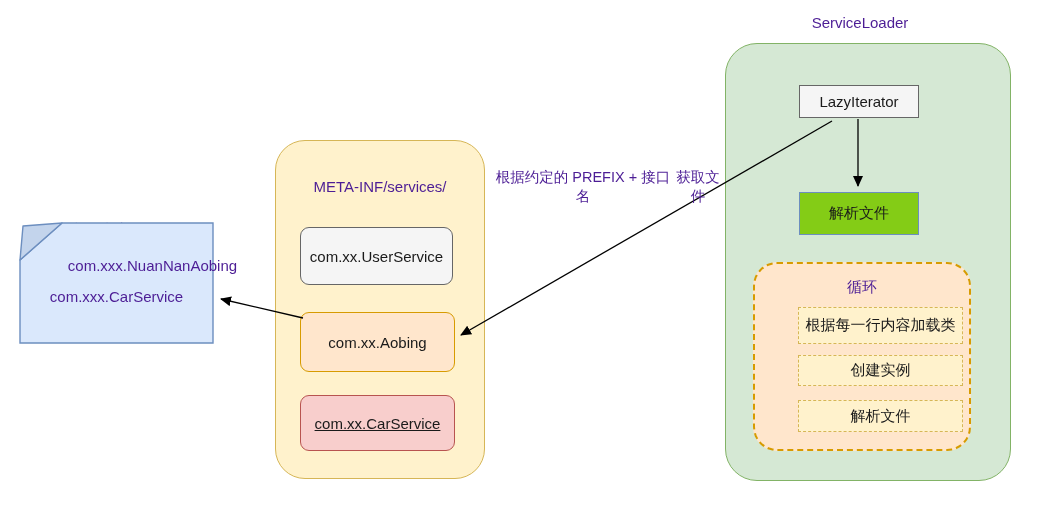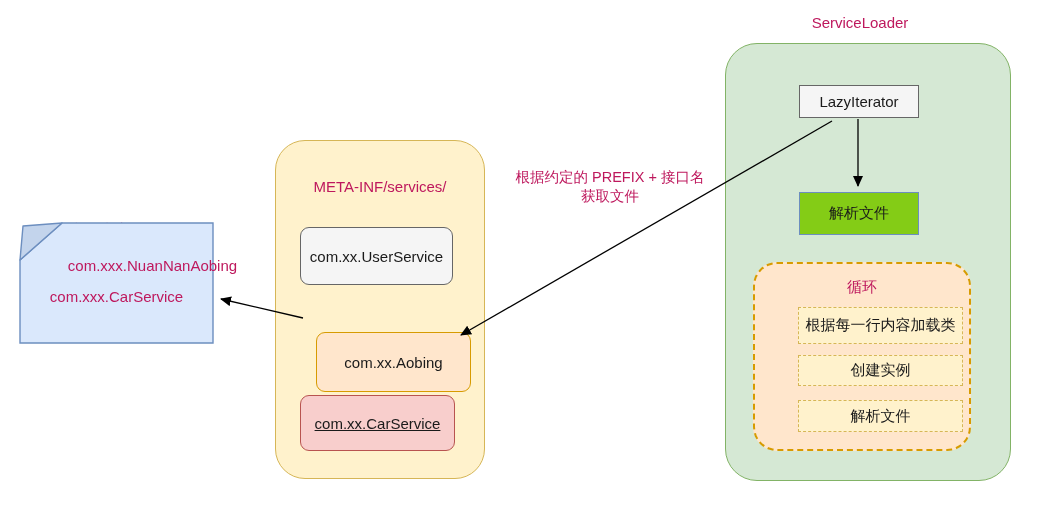--- a/index.html
+++ b/index.html
@@ -13,21 +13,21 @@
     overflow: hidden;
   }
   .abs { position: absolute; }
   .label {
     display: flex;
     align-items: center;
     justify-content: center;
     text-align: center;
     font-size: 15px;
     line-height: 1.25;
-    color: #be185d;
+    color: #4c1d95;
   }
   
   .container-yellow {
     background: #FFF2CC;
     border: 1px solid #D6B656;
     border-radius: 30px;
   }
   .container-green {
     background: #D5E8D4;
     border: 1px solid #82B366;
@@ -70,24 +70,24 @@
 
   <div class="abs label" style="left:40px; top:187px; width:120px; height:18px;margin-top:34px;">文件内容</div>
 
   <div class="abs label note-text" style="left:20px; top:257px; width:193px; height:18px;padding-left:36px;">com.xxx.NuanNanAobing</div>
   <div class="abs label note-text" style="left:20px; top:288px; width:193px; height:18px;">com.xxx.CarService</div>
 
   <div class="abs container-yellow" style="left:275px; top:140px; width:208px; height:337px;"></div>
   <div class="abs label" style="left:295px; top:178px; width:170px; height:18px;">META-INF/services/</div>
 
   <div class="abs box box-gray" style="left:300px; top:227px; width:153px; height:58px;">com.xx.UserService</div>
-  <div class="abs box box-orange" style="left:316px; top:312px; width:155px; height:60px;margin-top:20px;">com.xx.Aobing</div>
+  <div class="abs box box-orange" style="left:300px; top:312px; width:155px; height:60px;">com.xx.Aobing</div>
   <div class="abs box box-red" style="left:300px; top:395px; width:155px; height:56px;text-decoration:underline;">com.xx.CarService</div>
 
-  <div class="abs label edge-label" style="left:495px; top:168px; width:230px; height:38px; flex-direction:column;">
+  <div class="abs label edge-label" style="left:495px; top:168px; width:230px; height:38px; flex-direction:row;">
     <span>根据约定的 PREFIX + 接口名</span>
     <span>获取文件</span>
   </div>
 
   <div class="abs label" style="left:790px; top:14px; width:140px; height:18px;">ServiceLoader</div>
   <div class="abs container-green" style="left:725px; top:43px; width:284px; height:436px;"></div>
 
   <div class="abs box box-rect-gray" style="left:799px; top:85px; width:120px; height:33px;">LazyIterator</div>
 
   <div class="abs box box-rect-blue" style="left:799px; top:192px; width:120px; height:43px;">解析文件</div>

